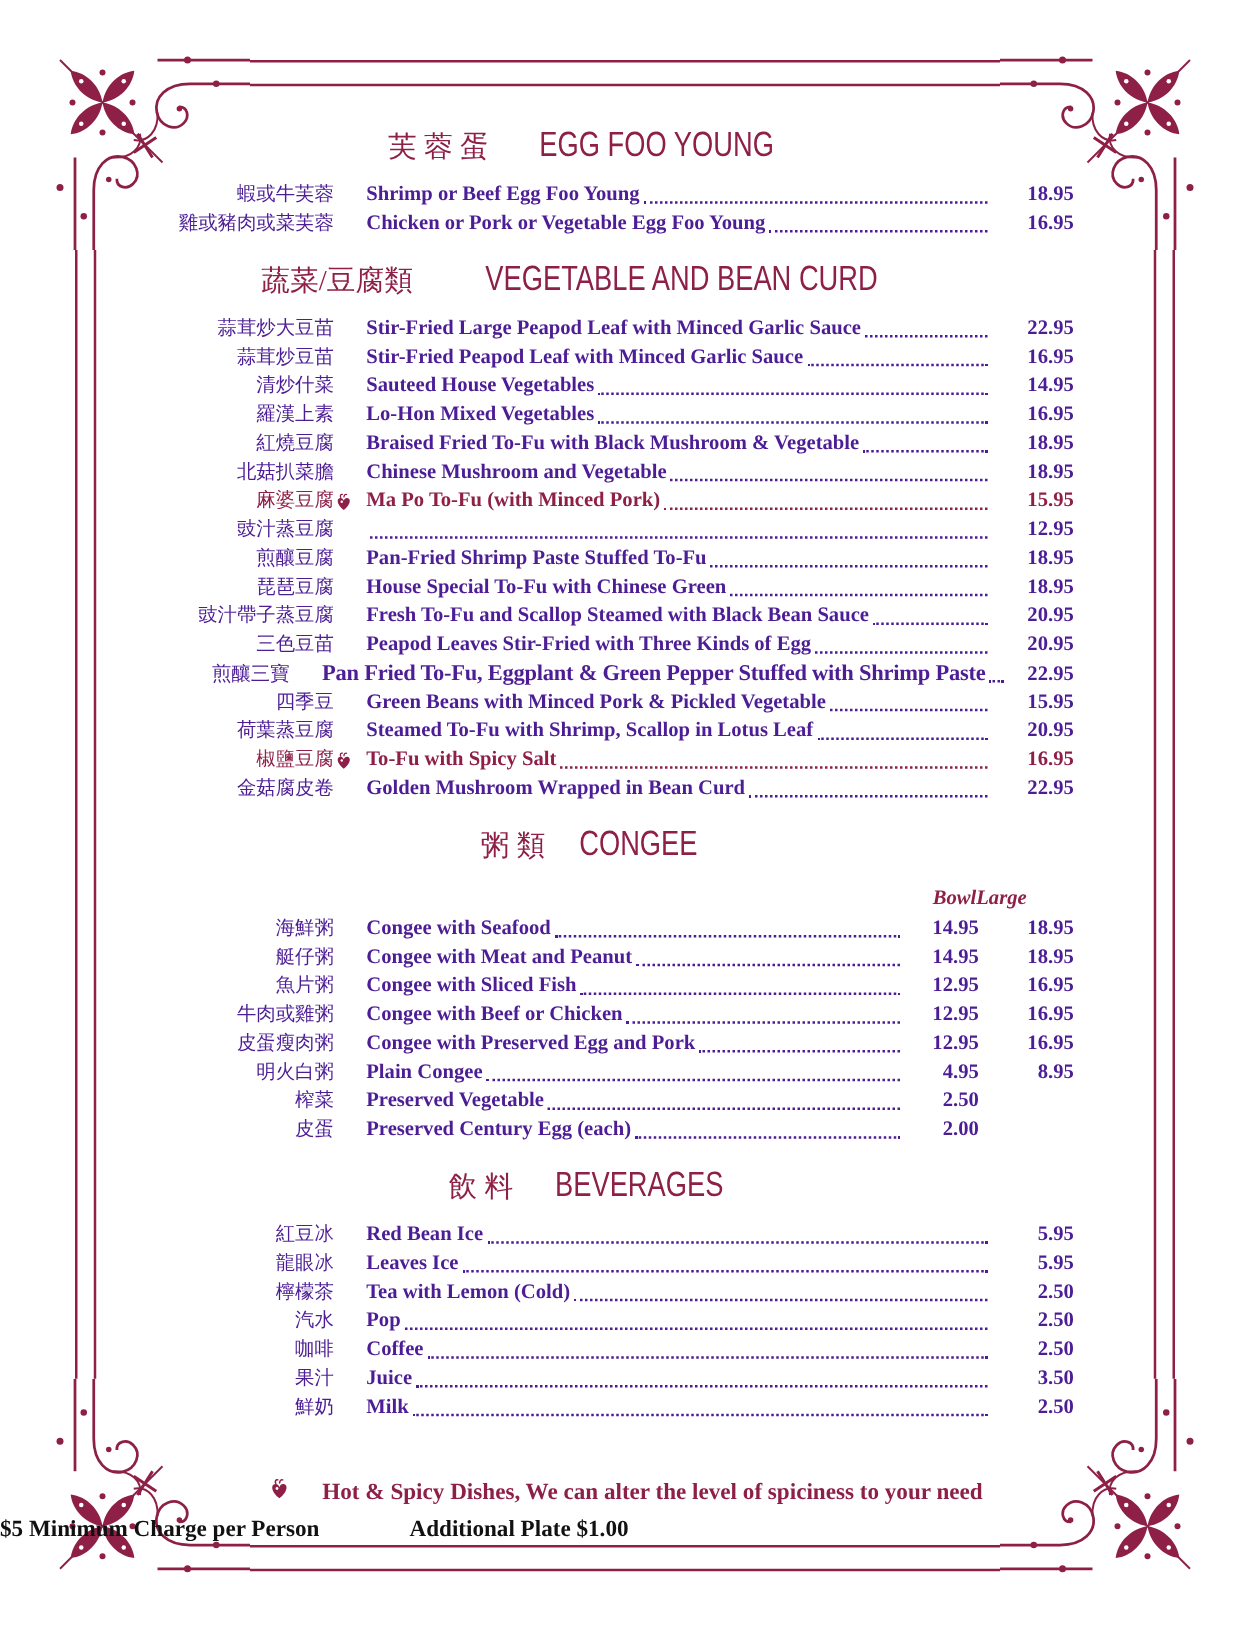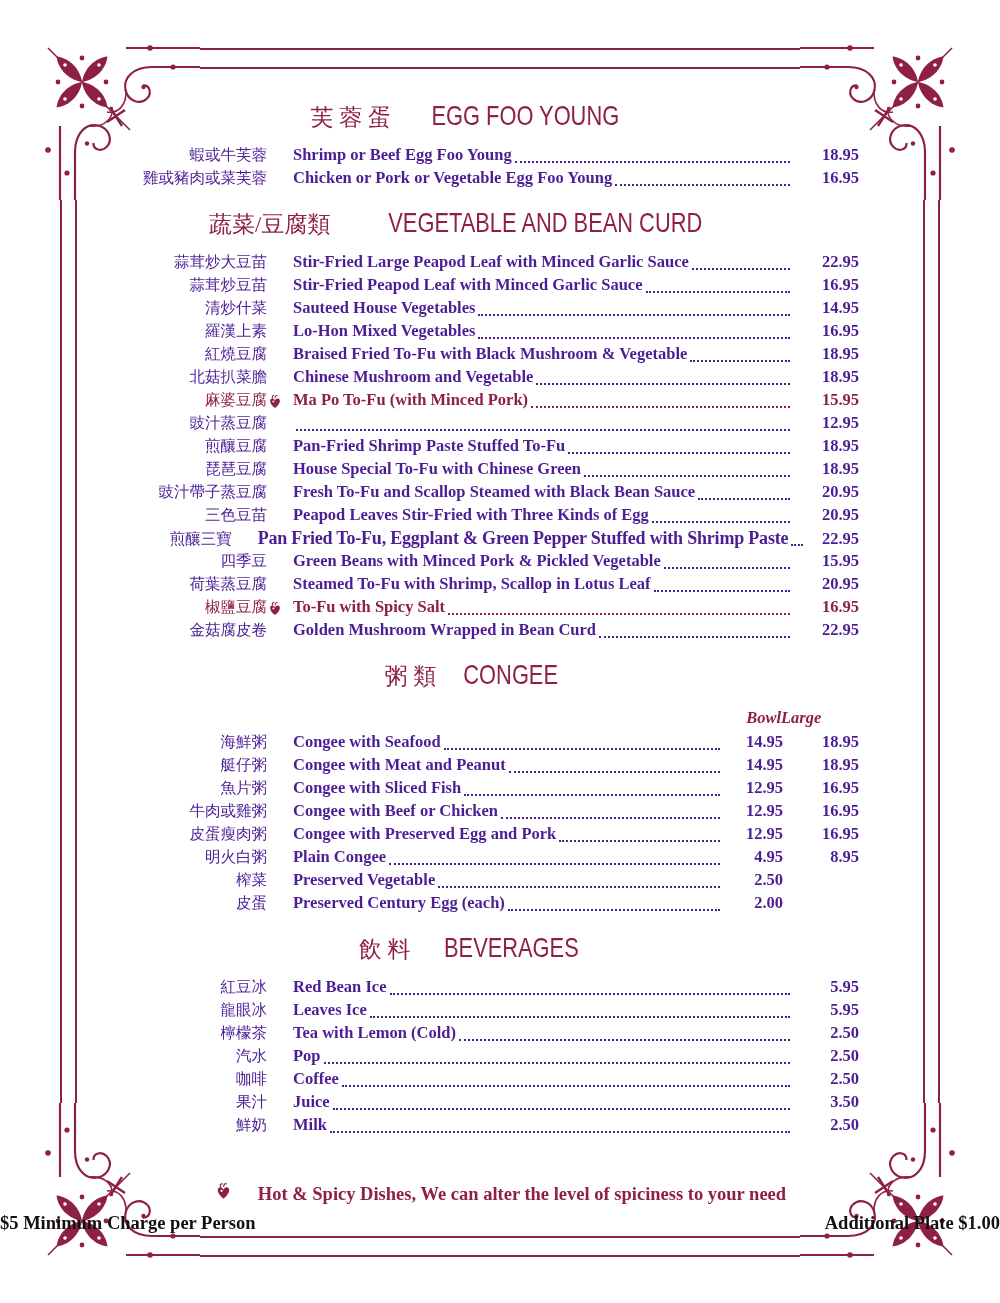--- a/index.html
+++ b/index.html
@@ -33,21 +33,21 @@
   .p1{width:64px;text-align:right;white-space:nowrap;}
   .two-col .p1{width:58px;}
   .p2{width:76px;text-align:right;white-space:nowrap;}
 
   .col-heads{display:flex;justify-content:flex-end;height:24px;margin-top:16px;color:var(--accent);font-weight:bold;font-style:italic;font-size:16.5px;}
   .col-heads .ch1{width:70px;text-align:right;}
   .col-heads .ch2{width:78px;text-align:left;}
 
   .footer{position:relative;z-index:3;margin-top:44px;}
   .f-note{display:flex;justify-content:center;align-items:center;gap:25px;color:var(--accent);font-weight:bold;font-size:18.5px;}
-  .f-charges{display:flex;justify-content:space-between;gap:72px;font-weight:bold;font-size:18.5px;color:#111;margin-top:7px;}
+  .f-charges{display:flex;justify-content:flex-start;gap:72px;font-weight:bold;font-size:18.5px;color:#111;margin-top:7px;}
   :root{--accent:#8e2048;}
 </style>
 </head>
 <body>
 
 <div class="page">
   <div class="b-outer"></div>
   <div class="b-inner"></div>
   <div class="corner tl">
       <svg viewBox="0 0 170 170">

